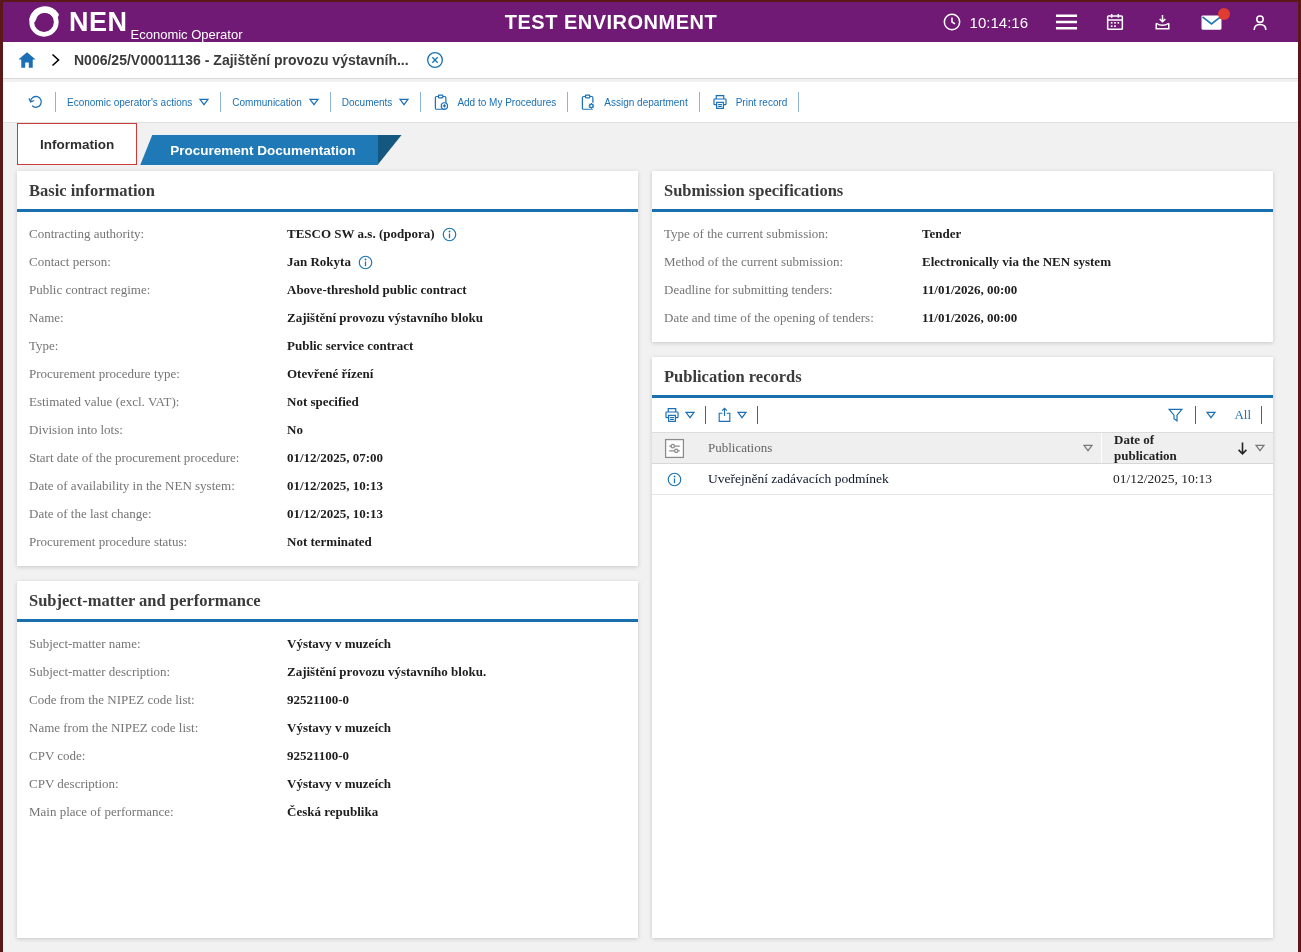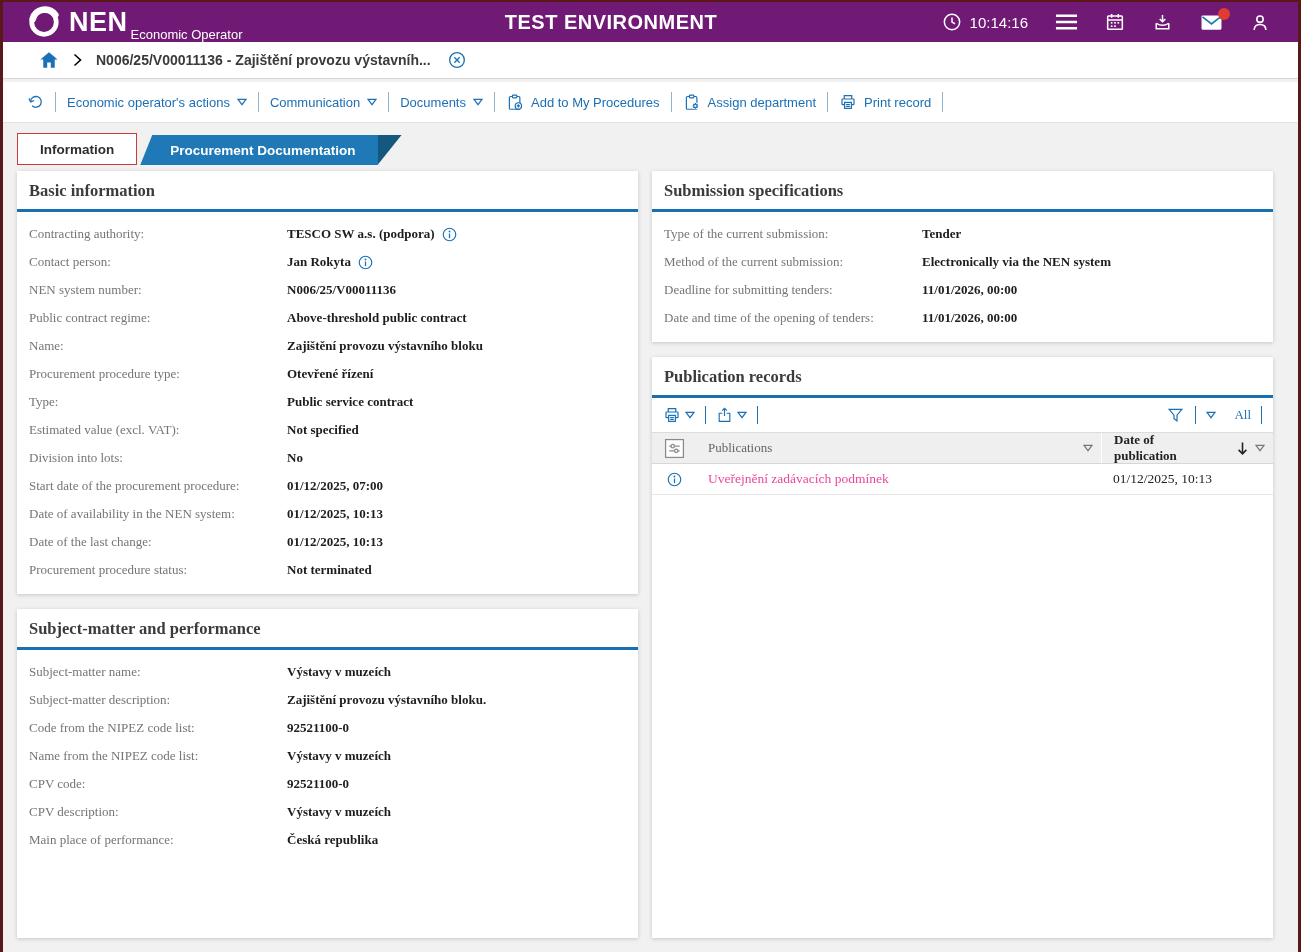--- a/index.html
+++ b/index.html
@@ -16,35 +16,35 @@
   .brand-name { font-size:27px; font-weight:700; letter-spacing:.5px; line-height:1; }
   .brand-sub { font-size:13px; margin-left:3px; transform:translateY(6px); white-space:nowrap; }
   .env-title { position:absolute; left:608px; transform:translateX(-50%); font-size:20px; font-weight:700; letter-spacing:.5px; }
   .top-actions { margin-left:auto; display:flex; align-items:center; gap:27px; padding-right:28px; }
   .time-wrap { display:flex; align-items:center; gap:8px; font-size:15px; }
   .top-actions button { background:none; border:none; color:#fff; cursor:pointer; padding:0; position:relative; }
   .icon svg { display:block; }
   .badge { position:absolute; top:-5px; right:-7px; width:12px; height:12px; border-radius:50%; background:#e03c31; }
 
   
-  .breadcrumb-bar { height:37px; background:#fff; border-bottom:1px solid #d8d8d8; display:flex; align-items:center; padding-left:36px; gap:14px; flex:0 0 auto; }
+  .breadcrumb-bar { height:37px; background:#fff; border-bottom:1px solid #d8d8d8; display:flex; align-items:center; padding-left:14px; gap:14px; flex:0 0 auto; }
   .crumb-title { font-size:14px; font-weight:700; color:#3a3a3a; }
   .crumb-close { background:none; border:none; color:#1b74b4; cursor:pointer; padding:0; margin-left:2px; }
   .gap3 { height:3px; flex:0 0 auto; }
 
   
   .toolbar { height:41px; background:#fff; border-bottom:1px solid #e2e2e2; display:flex; align-items:center; padding-left:13px; flex:0 0 auto; }
-  .tb-item { display:flex; align-items:center; gap:7px; border:none; background:none; color:#1b6fb5; font-size:13px;
+  .tb-item { display:flex; align-items:center; gap:7px; border:none; background:none; color:#1b6fb5; font-size:10px;
              font-family:inherit; padding:0 11px; cursor:pointer; white-space:nowrap; }
   .tb-sep { width:1px; height:20px; background:#8fb4d2; flex:0 0 auto; }
   .caret { color:inherit; }
 
   
   .tabs { display:flex; align-items:flex-end; margin:12px 0 6px 14px; height:30px; flex:0 0 auto; }
-  .tab-active { height:32px; background:#fff; border:1.5px solid #cd3a3a; color:#2e2e2e; font-size:13.5px; font-weight:700;
+  .tab-active { height:42px; background:#fff; border:1.5px solid #cd3a3a; color:#2e2e2e; font-size:13.5px; font-weight:700;
                 display:flex; align-items:center; justify-content:center; padding:0 22px; cursor:pointer; }
   .tab-blue { height:30px; margin-left:3px; position:relative; color:#fff; font-size:13.5px; font-weight:700;
               display:flex; align-items:center; padding:0 46px 0 30px; cursor:pointer;
               background:linear-gradient(to right,#1f79b6 calc(100% - 24px),#14587f calc(100% - 24px));
               clip-path:polygon(12px 0, 100% 0, calc(100% - 24px) 100%, 0 100%); }
 
   
   .content { flex:1 1 auto; display:flex; gap:14px; padding:0 25px 14px 14px; min-height:0;font-family:Liberation Serif, serif; }
   .col { flex:1 1 0; display:flex; flex-direction:column; gap:15px; min-width:0; }
   .card { background:#fff; box-shadow:0 1px 4px rgba(0,0,0,.18); display:flex; flex-direction:column; }
@@ -66,21 +66,21 @@
   .thead { display:flex; background:#efefef; height:31px; align-items:stretch; border-bottom:1px solid #d7d7d7; }
   .th { display:flex; align-items:center; font-size:13px; color:#666; cursor:pointer; }
   .th-icon { flex:0 0 44px; justify-content:center; color:#8a8a8a; }
   .th-pub { flex:1 1 auto; padding:0 8px 0 12px; }
   .th-pub > span:first-child { flex:1; }
   .th-date { flex:0 0 172px; border-left:1px solid #fff; padding:0 8px 0 12px; color:#222; font-weight:700; gap:6px; }
   .th-date .dlabel { display:flex; align-items:center; gap:16px; flex:1; }
   .th .caret { color:#777; }
   .trow { display:flex; height:31px; align-items:center; border-bottom:1px solid #e6e6e6; cursor:pointer; }
   .cell-icon { flex:0 0 44px; display:flex; justify-content:center; color:#1b74b4; }
-  .cell-pub { flex:1 1 auto; padding:0 8px 0 12px; font-size:13.5px; color:#ec4899; }
+  .cell-pub { flex:1 1 auto; padding:0 8px 0 12px; font-size:13.5px; color:#0f172a; }
   .cell-date { flex:0 0 172px; padding:0 8px 0 12px; font-size:13.5px; color:#222; }
 </style>
 </head>
 <body>
 
 <div class="frame">
 
   <header class="topbar">
     <div class="brand">
       <span class="icon logo">
@@ -259,38 +259,34 @@
               <span class="fvalue">Jan Rokyta</span>
               <span class="icon info">
                 <svg width="17" height="17" viewBox="0 0 24 24">
                   <circle cx="12" cy="12" r="8.8" fill="none" stroke="currentColor" stroke-width="1.7"></circle>
                   <circle cx="12" cy="7.8" r="1.3" fill="currentColor"></circle>
                   <rect x="11.1" y="10.6" width="1.8" height="6.6" fill="currentColor"></rect>
                 </svg>
               </span>
             </div>
             <div class="frow">
-              <span class="flabel">NEN system number:</span>
-              <span class="fvalue">N006/25/V00011136</span>
-            </div>
-            <div class="frow">
               <span class="flabel">Public contract regime:</span>
               <span class="fvalue">Above-threshold public contract</span>
             </div>
             <div class="frow">
               <span class="flabel">Name:</span>
               <span class="fvalue">Zajištění provozu výstavního bloku</span>
             </div>
             <div class="frow">
+              <span class="flabel">Type:</span>
+              <span class="fvalue">Public service contract</span>
+            </div>
+            <div class="frow">
               <span class="flabel">Procurement procedure type:</span>
               <span class="fvalue">Otevřené řízení</span>
-            </div>
-            <div class="frow">
-              <span class="flabel">Type:</span>
-              <span class="fvalue">Public service contract</span>
             </div>
             <div class="frow">
               <span class="flabel">Estimated value (excl. VAT):</span>
               <span class="fvalue">Not specified</span>
             </div>
             <div class="frow">
               <span class="flabel">Division into lots:</span>
               <span class="fvalue">No</span>
             </div>
             <div class="frow">

